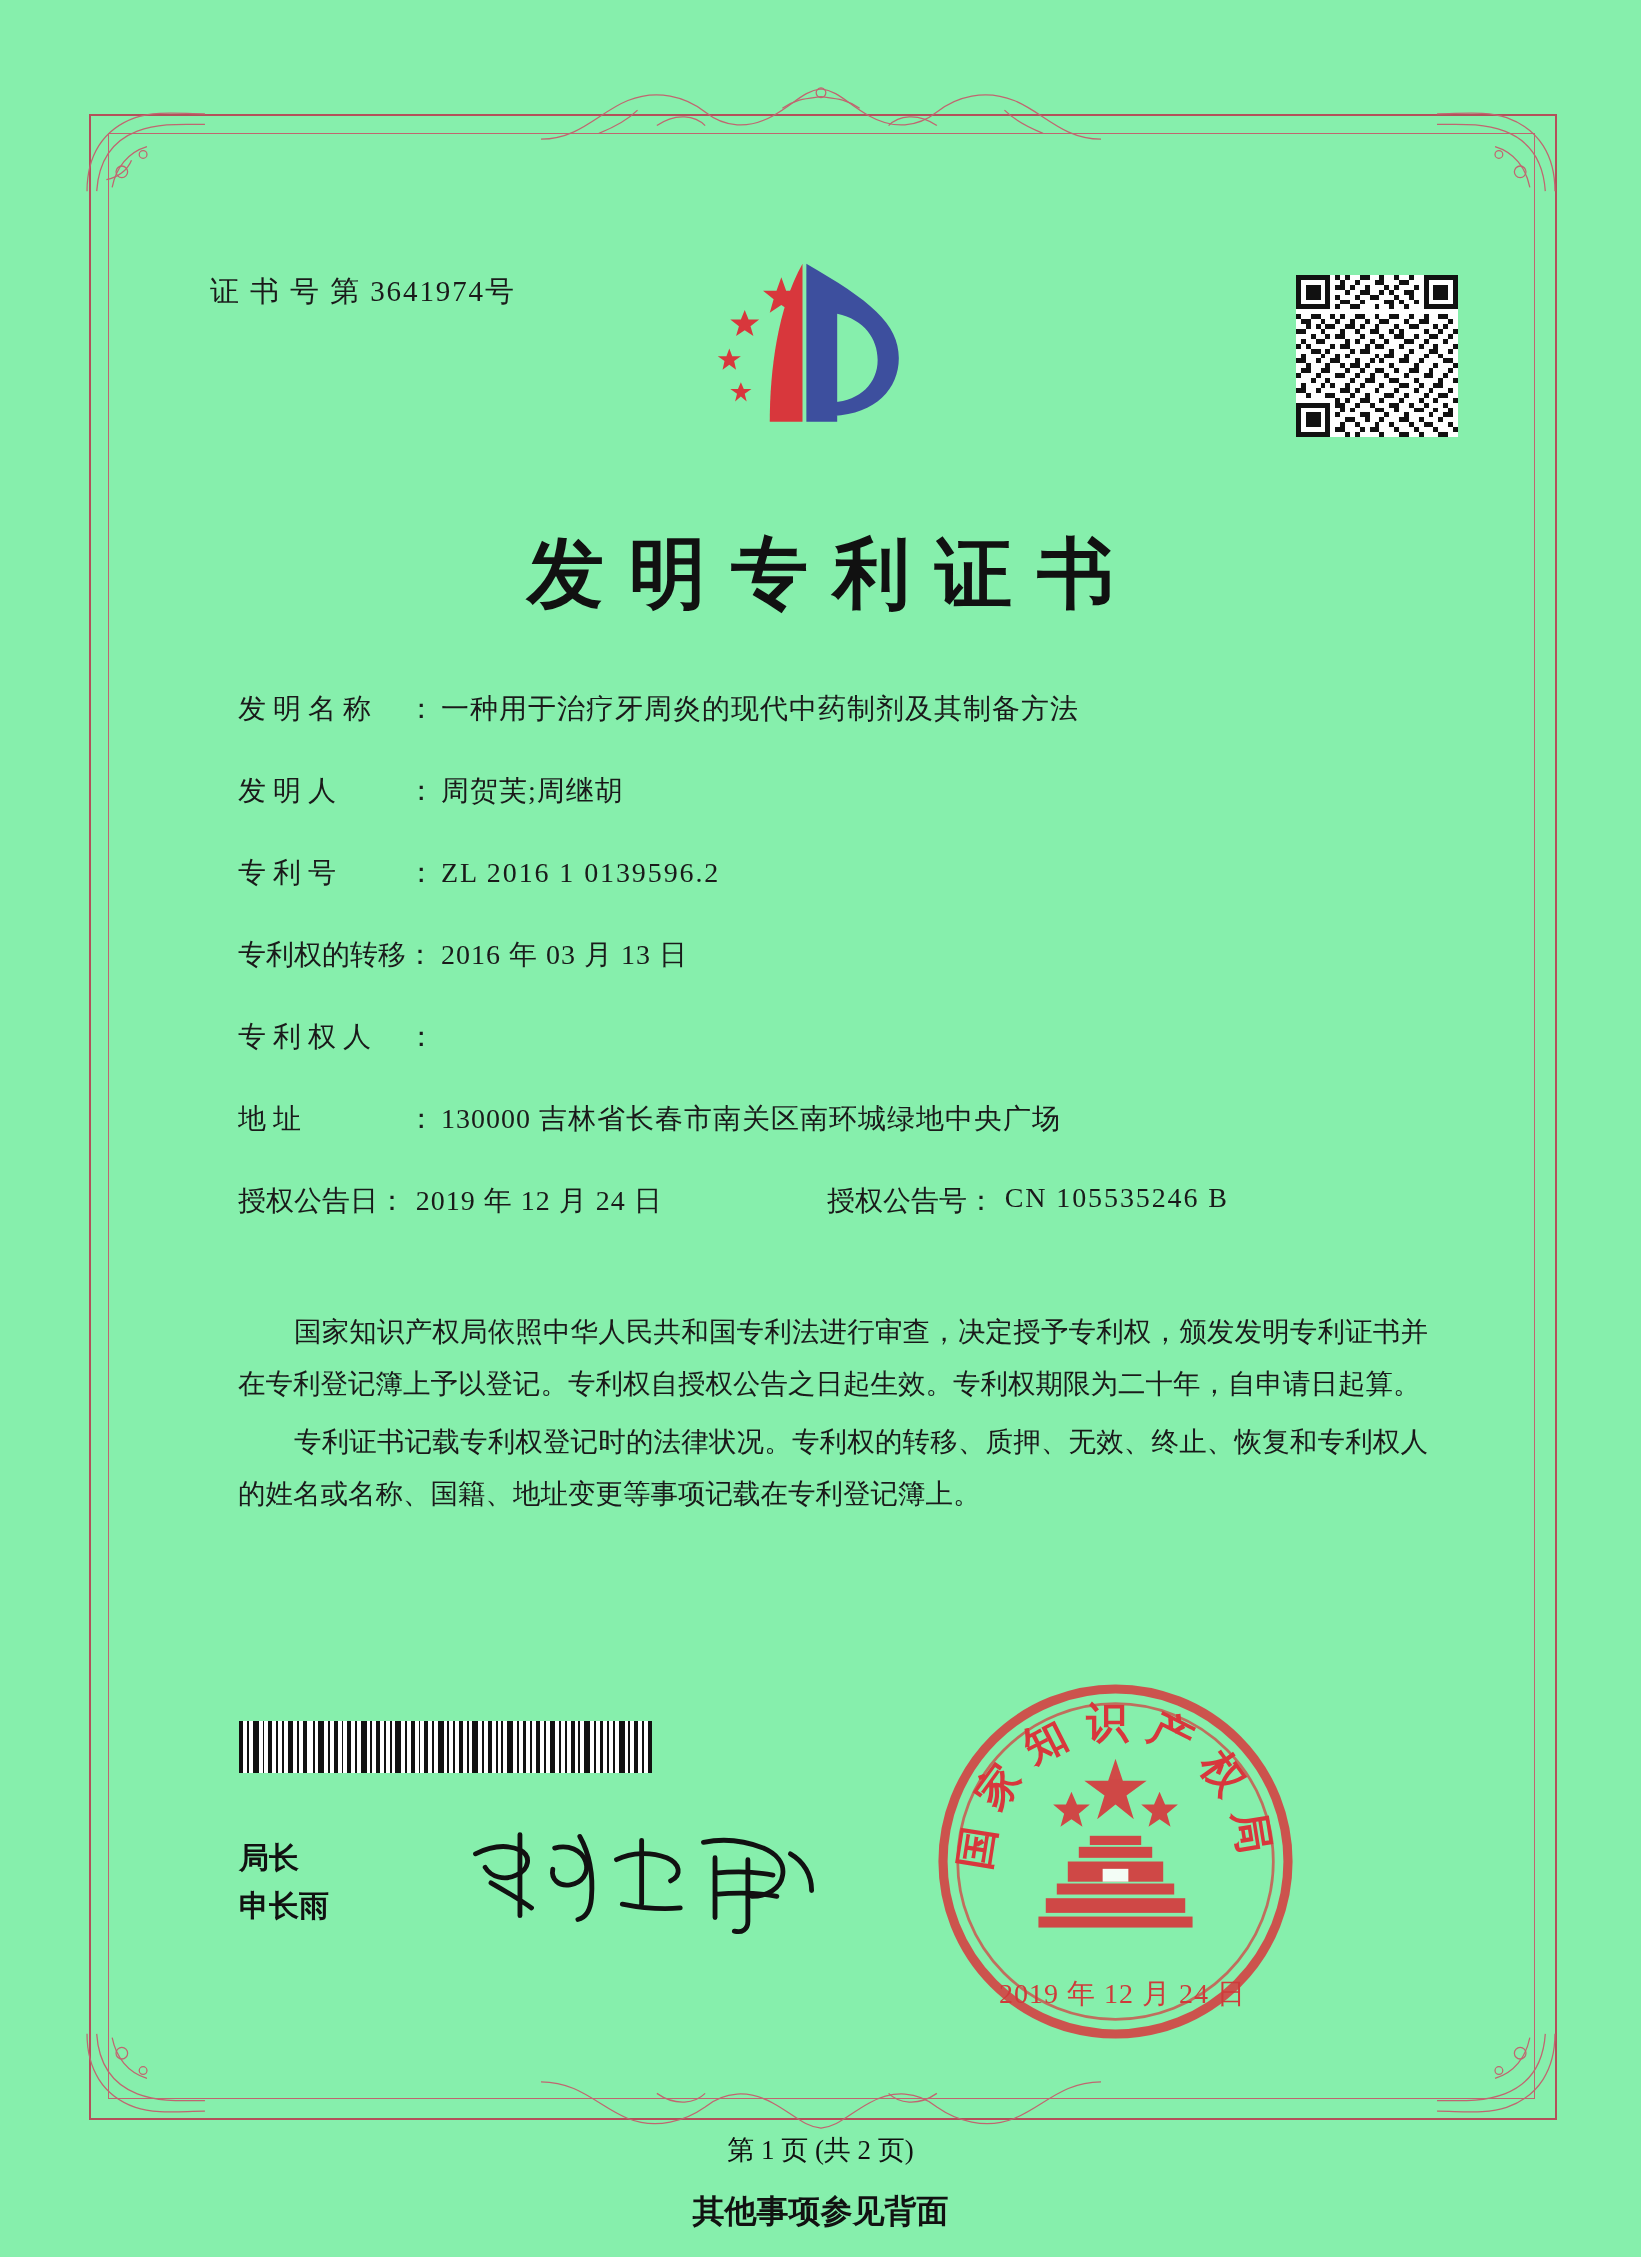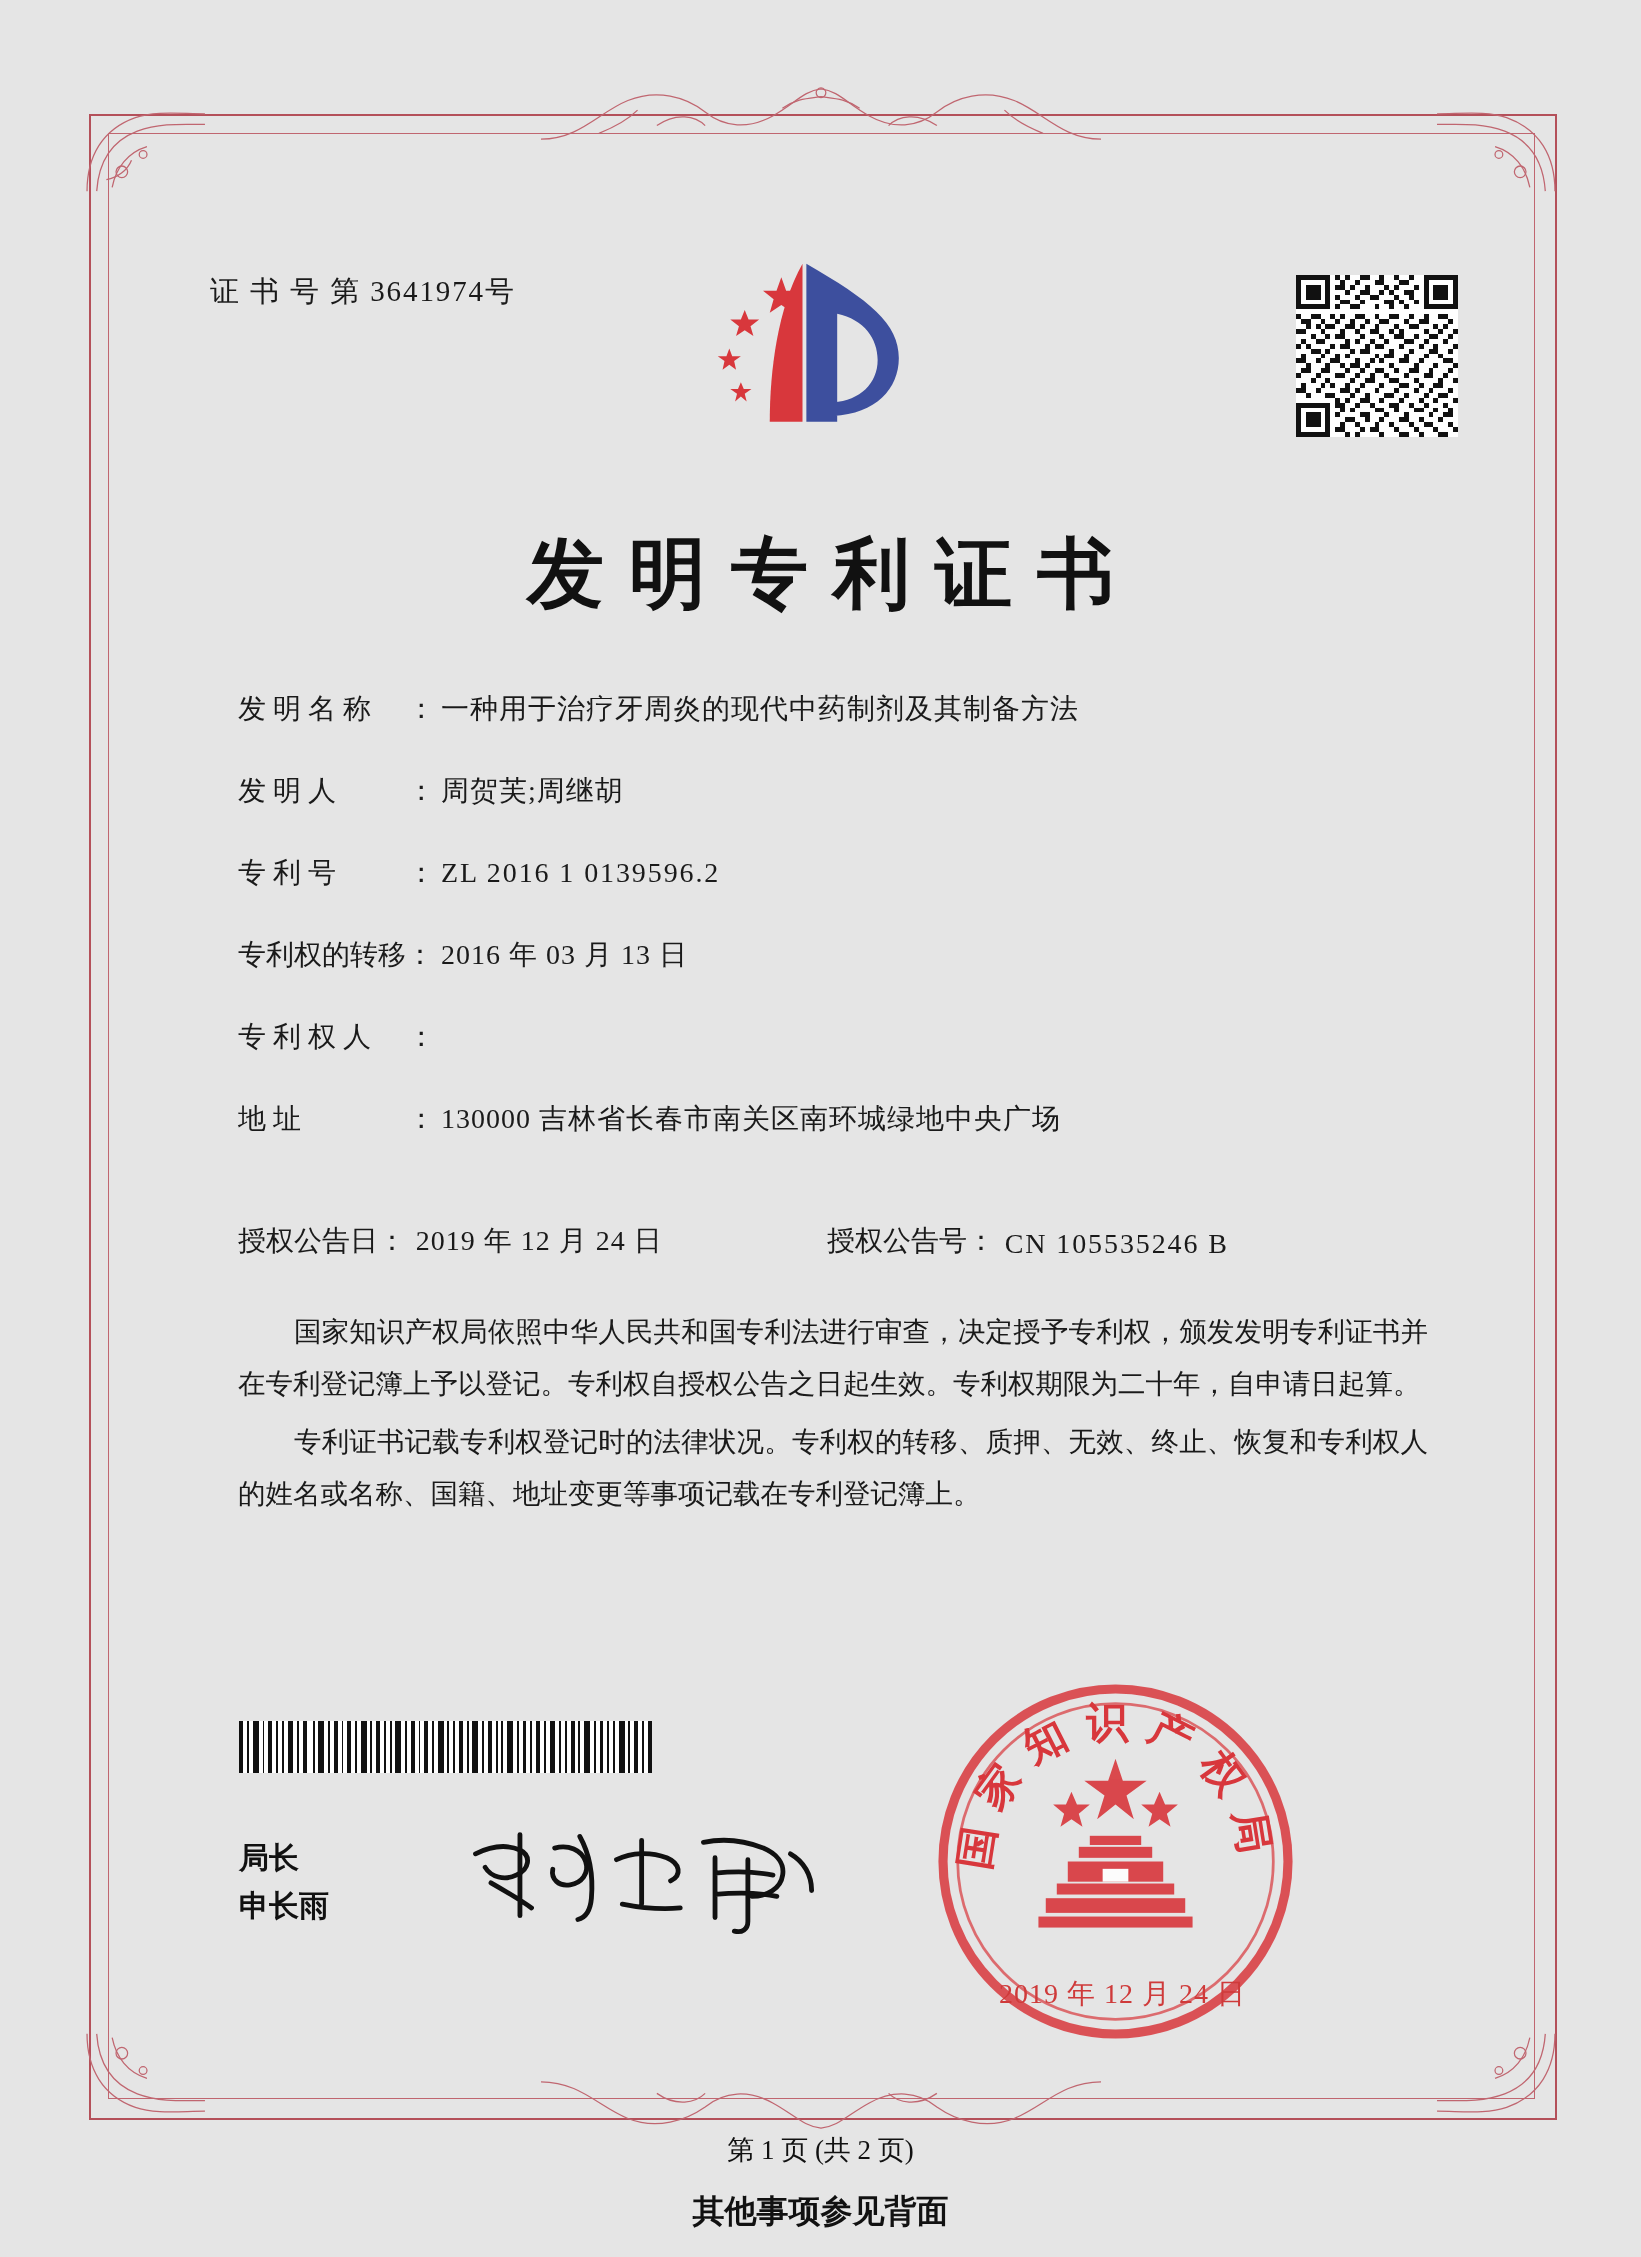--- a/index.html
+++ b/index.html
@@ -10,21 +10,21 @@
   body {
     width: 1641px;
     height: 2257px;
     font-family: "Liberation Serif", serif;
     position: relative;
     overflow: hidden;
   }
   .page {
     position: absolute;
     inset: 0;
-    background: #e5e5e5;
+    background: #86efac;
   }
   
   .frame-outer {
     position: absolute;
     left: 89px;
     top: 114px;
     width: 1464px;
     height: 2002px;
     border: 2.9px solid #b4505a;
   }
@@ -154,21 +154,21 @@
     letter-spacing: 1.9px;
   }
 
   
   .row-two {
     display: flex;
     align-items: baseline;
     margin-bottom: 31px;
   }
   .col-a { width: 589px; display: flex; align-items: center; }
-  .col-b { display: flex; align-items: flex-end; margin-top: 40px; }
+  .col-b { display: flex; align-items: flex-start; }
   .col-a .field-label, .col-b .field-label { width: auto; margin-right: 3.9px; }
 
   
   .paras {
     position: absolute;
     left: 238px;
     top: 1305px;
     width: 1190px;
     font-size: 27.5px;
     line-height: 52px;

